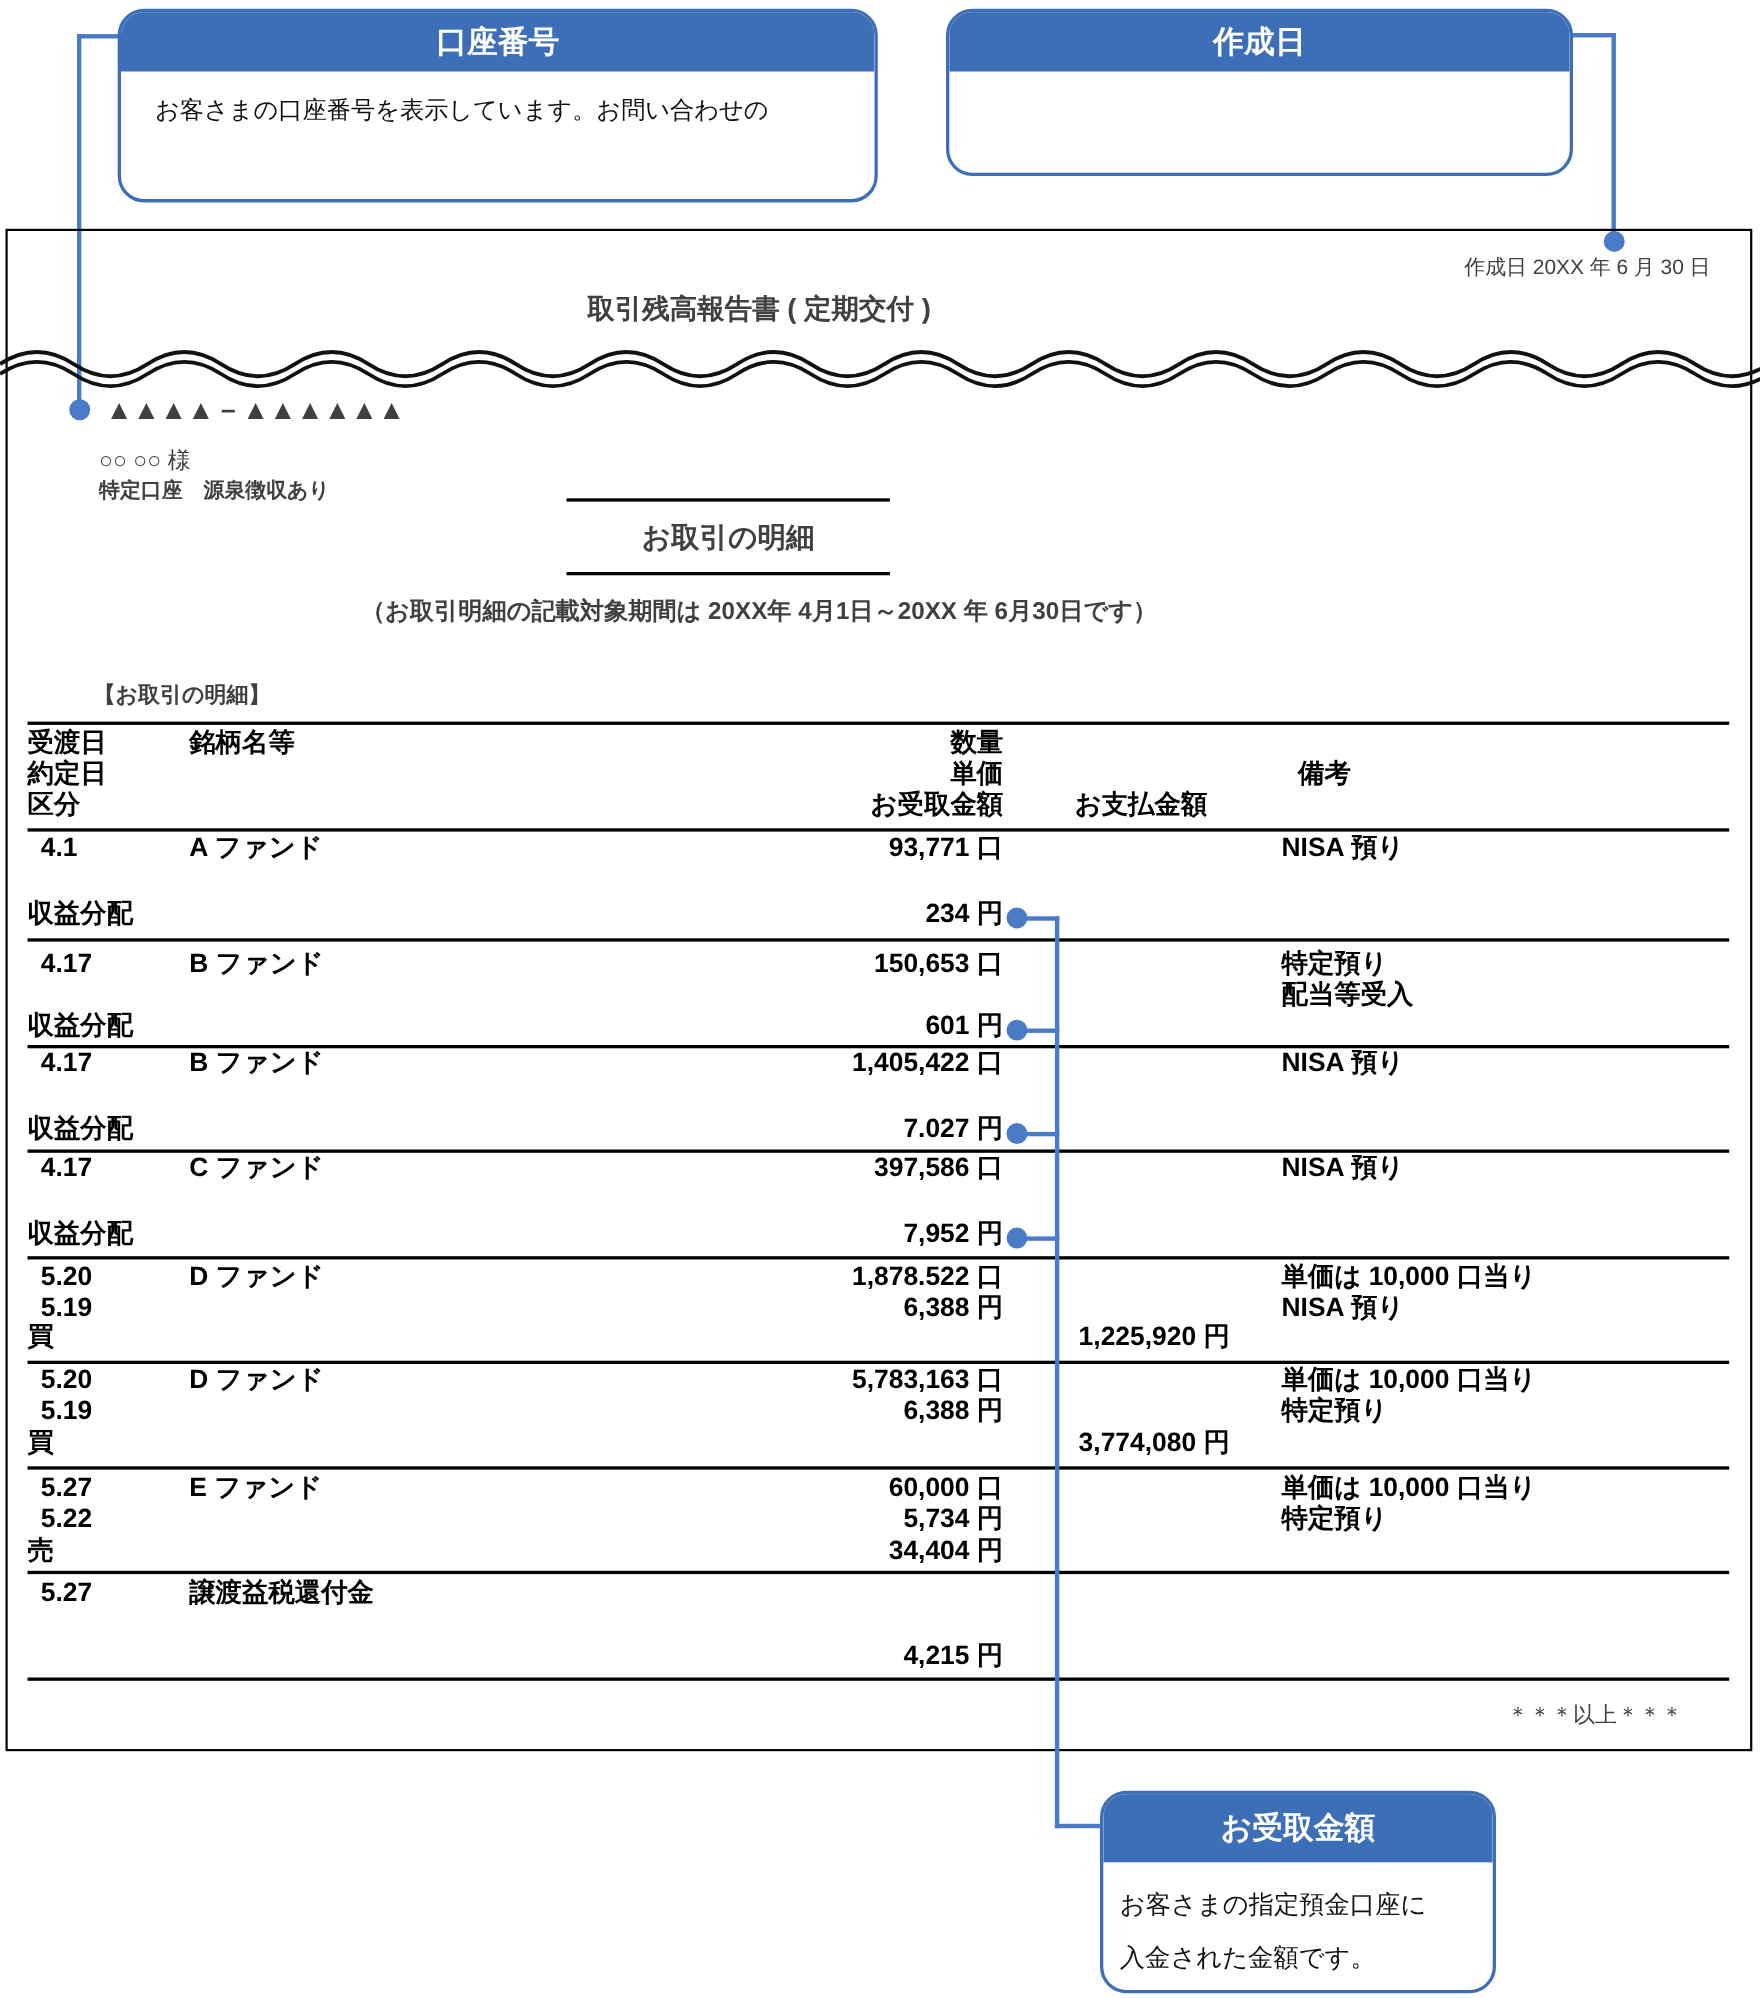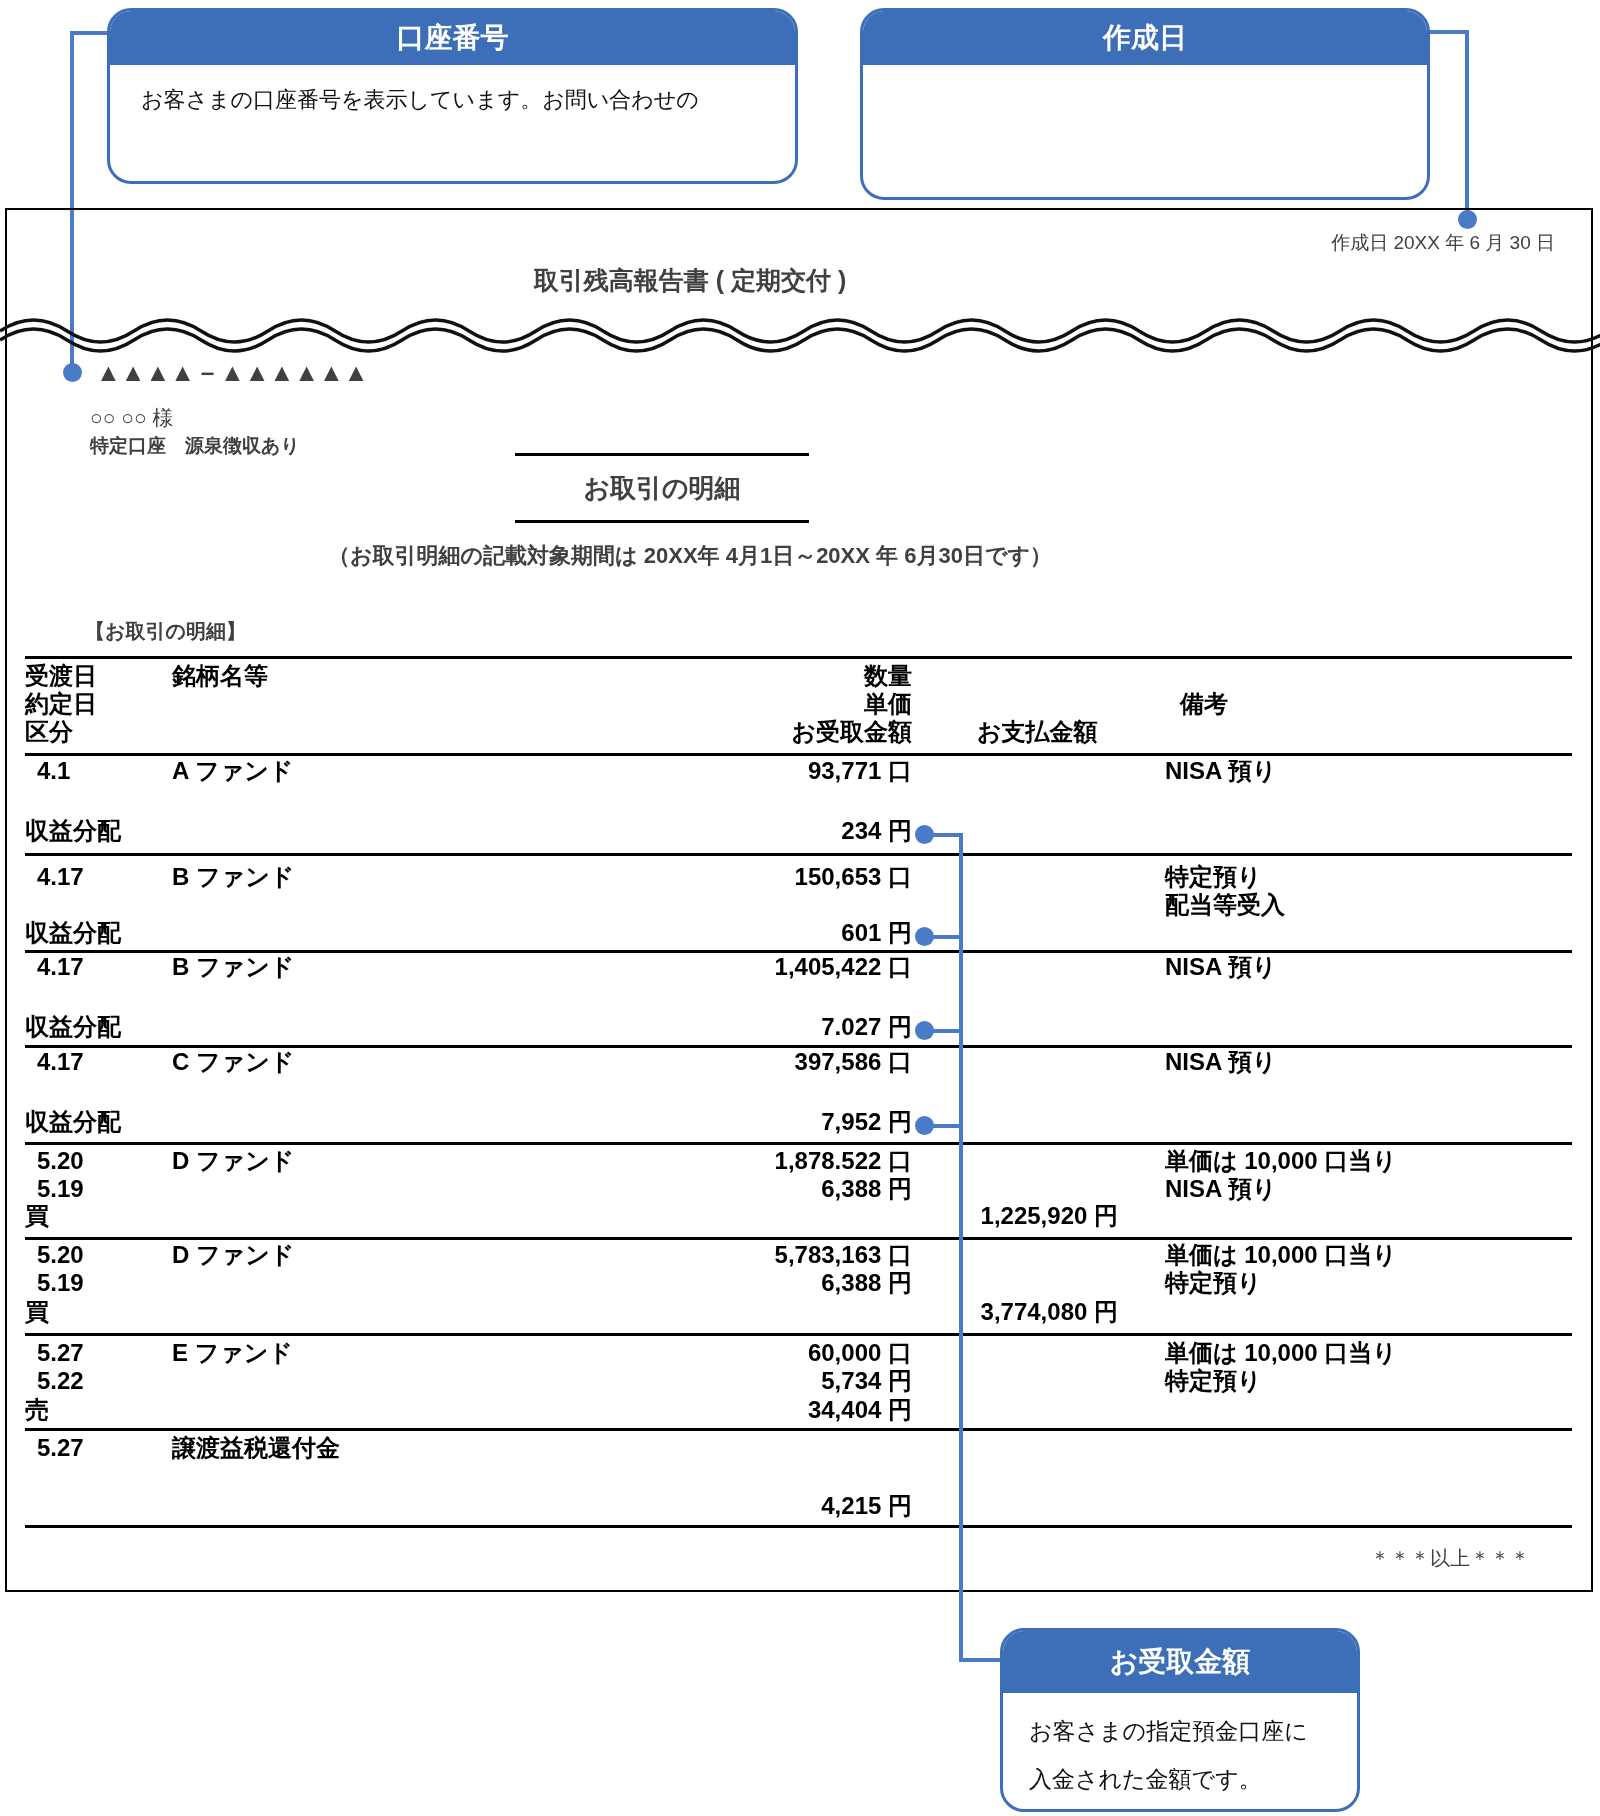--- a/index.html
+++ b/index.html
@@ -46,21 +46,21 @@
   <div class="cline" style="left:1465px;top:30px;width:4px;height:185px;"></div>
   <div class="cdot" style="left:1458px;top:210px;"></div>
 
   <div class="callout" style="left:107px;top:8px;width:691px;height:176px;">
     <div class="callout-header">口座番号</div>
     <div class="callout-body" style="padding-left:31px;">
       <div>お客さまの口座番号を表示しています。お問い合わせの</div>
     </div>
   </div>
 
-  <div class="callout" style="left:860px;top:8px;width:570px;height:192px;">
+  <div class="callout" style="left:860px;top:8px;width:570px;height:152px;">
     <div class="callout-header">作成日</div>
   </div>
 
   <div id="doc-box"></div>
 
   <div class="doc-text" style="right:45px;top:230px;font-size:19px;">作成日 20XX 年 6 月 30 日</div>
 
   <div class="doc-text" style="left:0;top:264px;width:1380px;text-align:center;font-size:25px;font-weight:600;">取引残高報告書 ( 定期交付 )</div>
 
   <svg style="position:absolute;left:0;top:303px;" width="1600" height="62" viewBox="0 0 1600 62">
@@ -219,19 +219,19 @@
   <div class="cline" style="left:924px;top:1124px;width:39px;height:4px;"></div>
   <div class="cdot" style="left:915px;top:825px;"></div>
   <div class="cdot" style="left:915px;top:927px;"></div>
   <div class="cdot" style="left:915px;top:1021px;"></div>
   <div class="cdot" style="left:915px;top:1116px;"></div>
   <div class="cline" style="left:959px;top:833px;width:4px;height:829px;"></div>
   <div class="cline" style="left:959px;top:1658px;width:45px;height:4px;"></div>
 
   <div class="callout" style="left:1000px;top:1628px;width:360px;height:184px;">
     <div class="callout-header" style="height:62px;line-height:62px;">お受取金額</div>
-    <div class="callout-body" style="padding-left:26px;font-size:23px;line-height:48px;padding-top:14px;">
+    <div class="callout-body" style="padding-left:15px;font-size:23px;line-height:48px;padding-top:14px;">
       <div>お客さまの指定預金口座に</div>
       <div>入金された金額です。</div>
     </div>
   </div>
 
 </div>
 
 </body></html>

